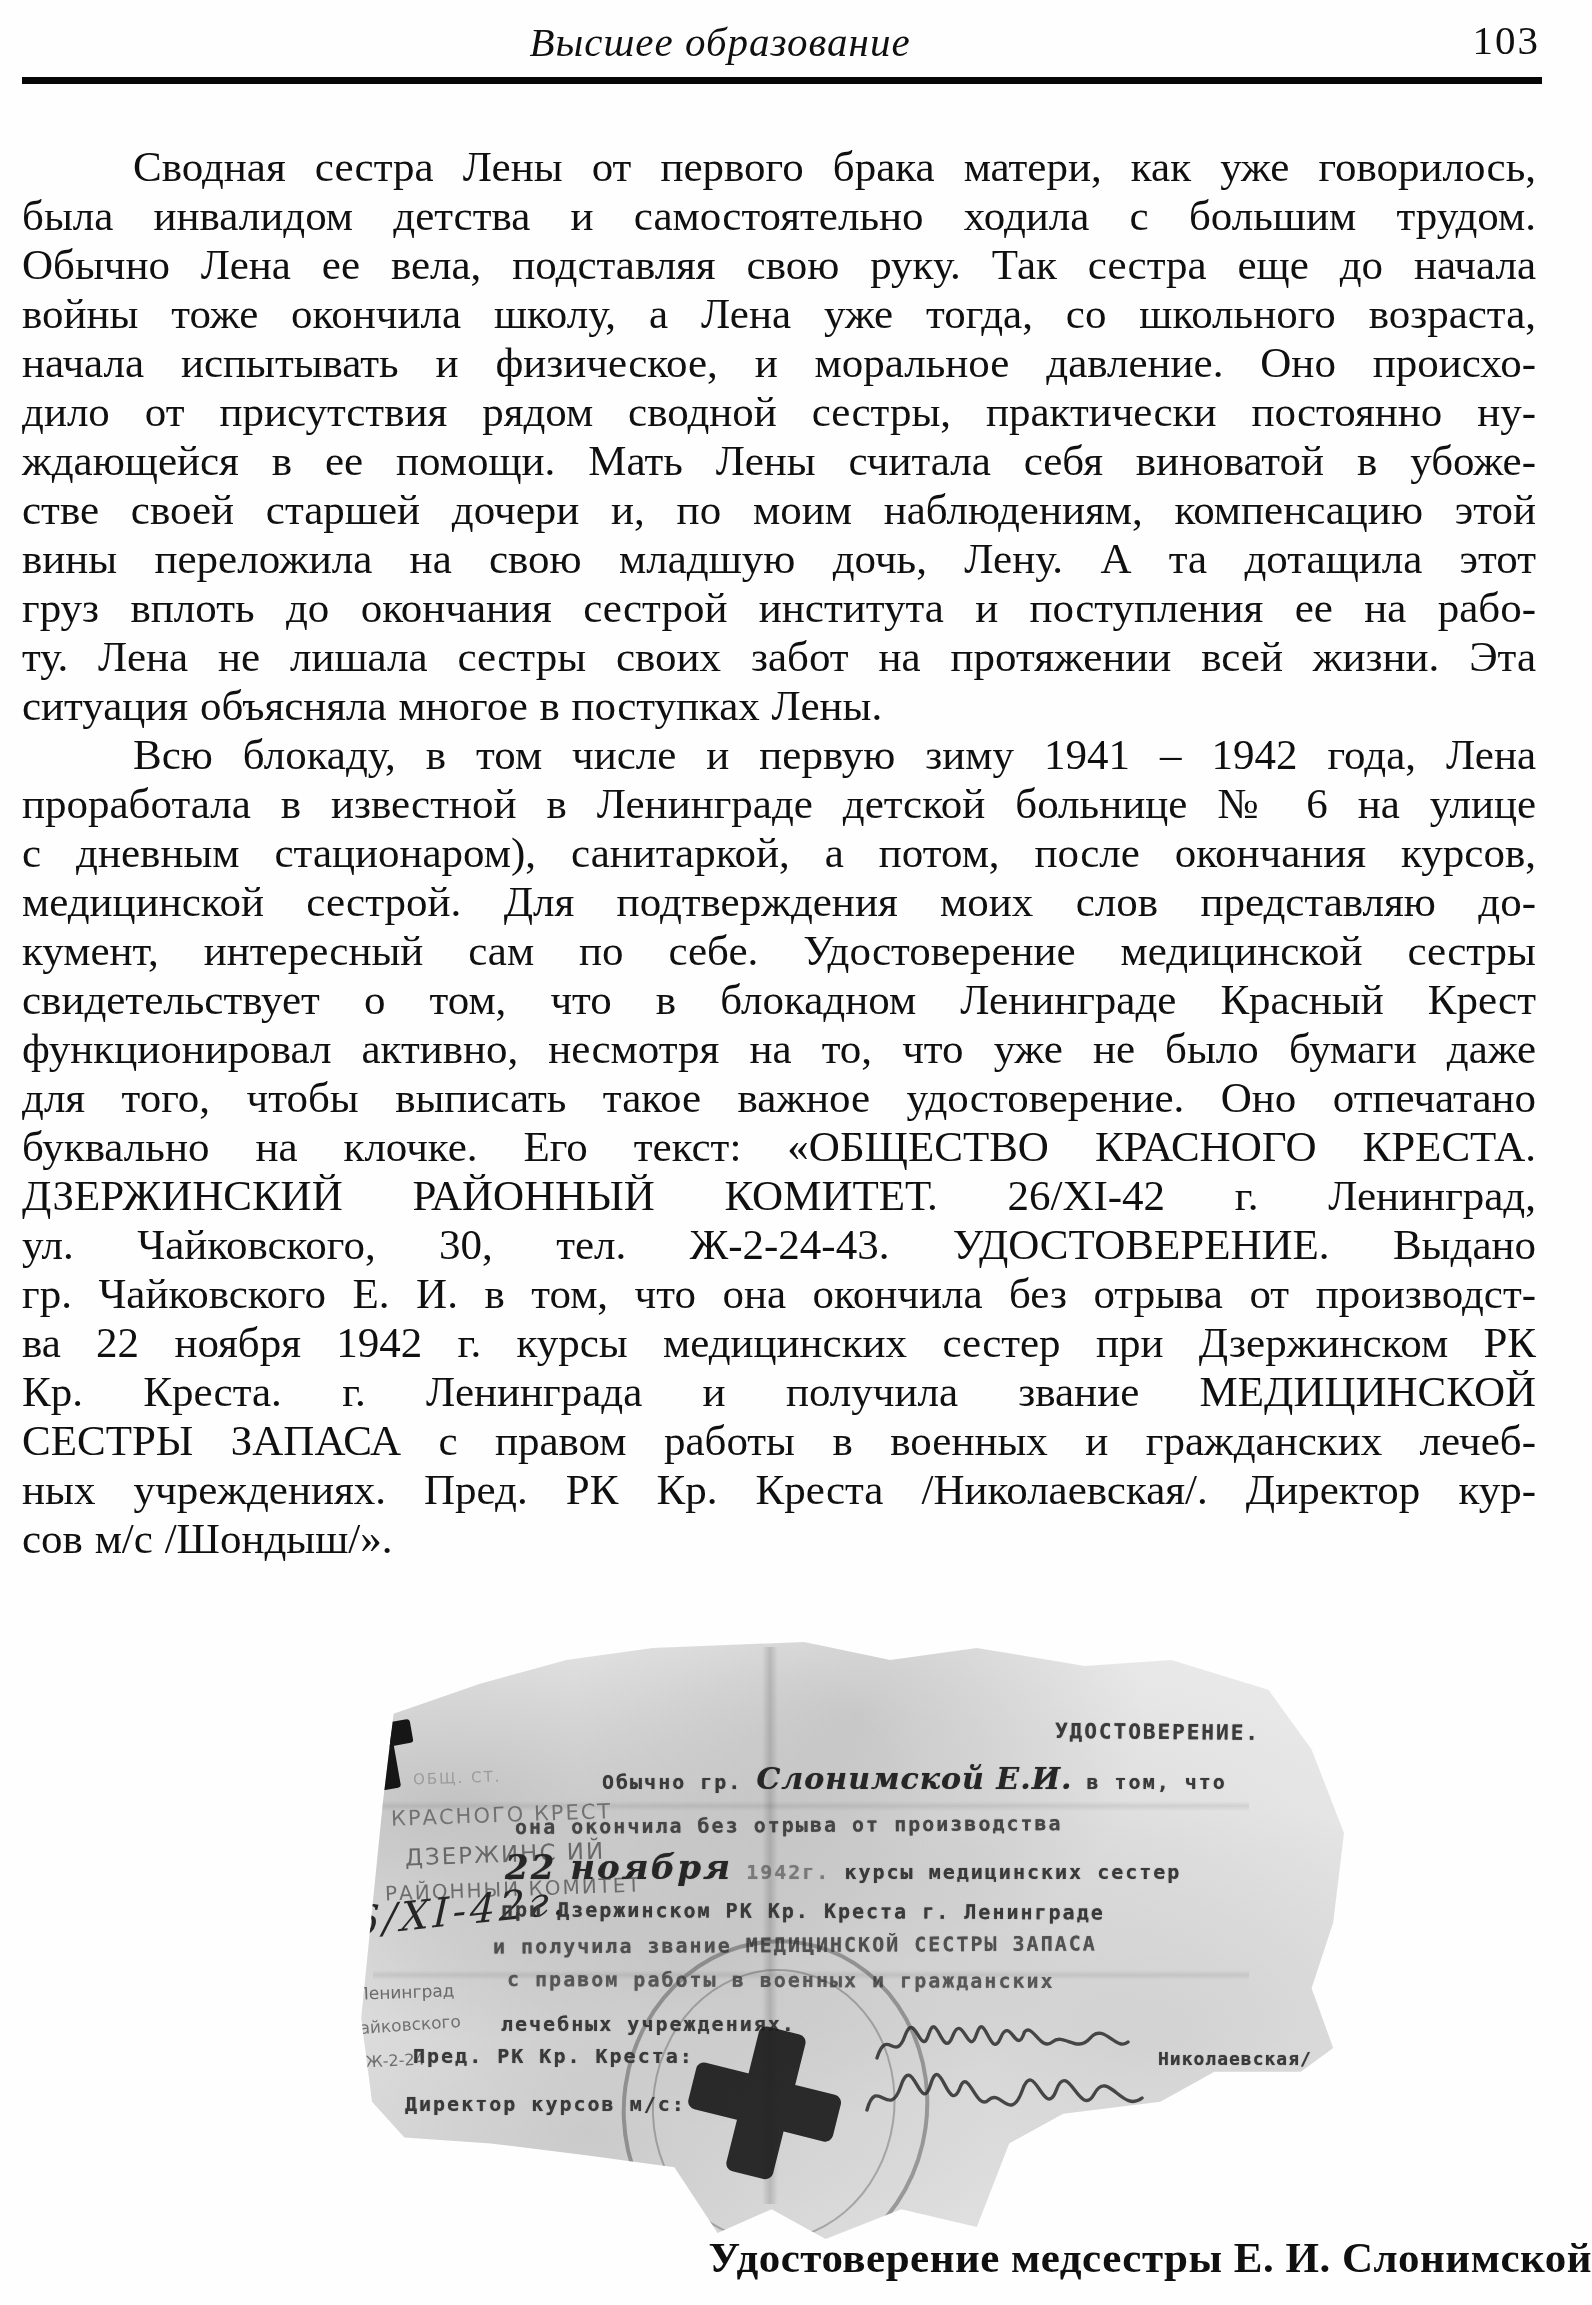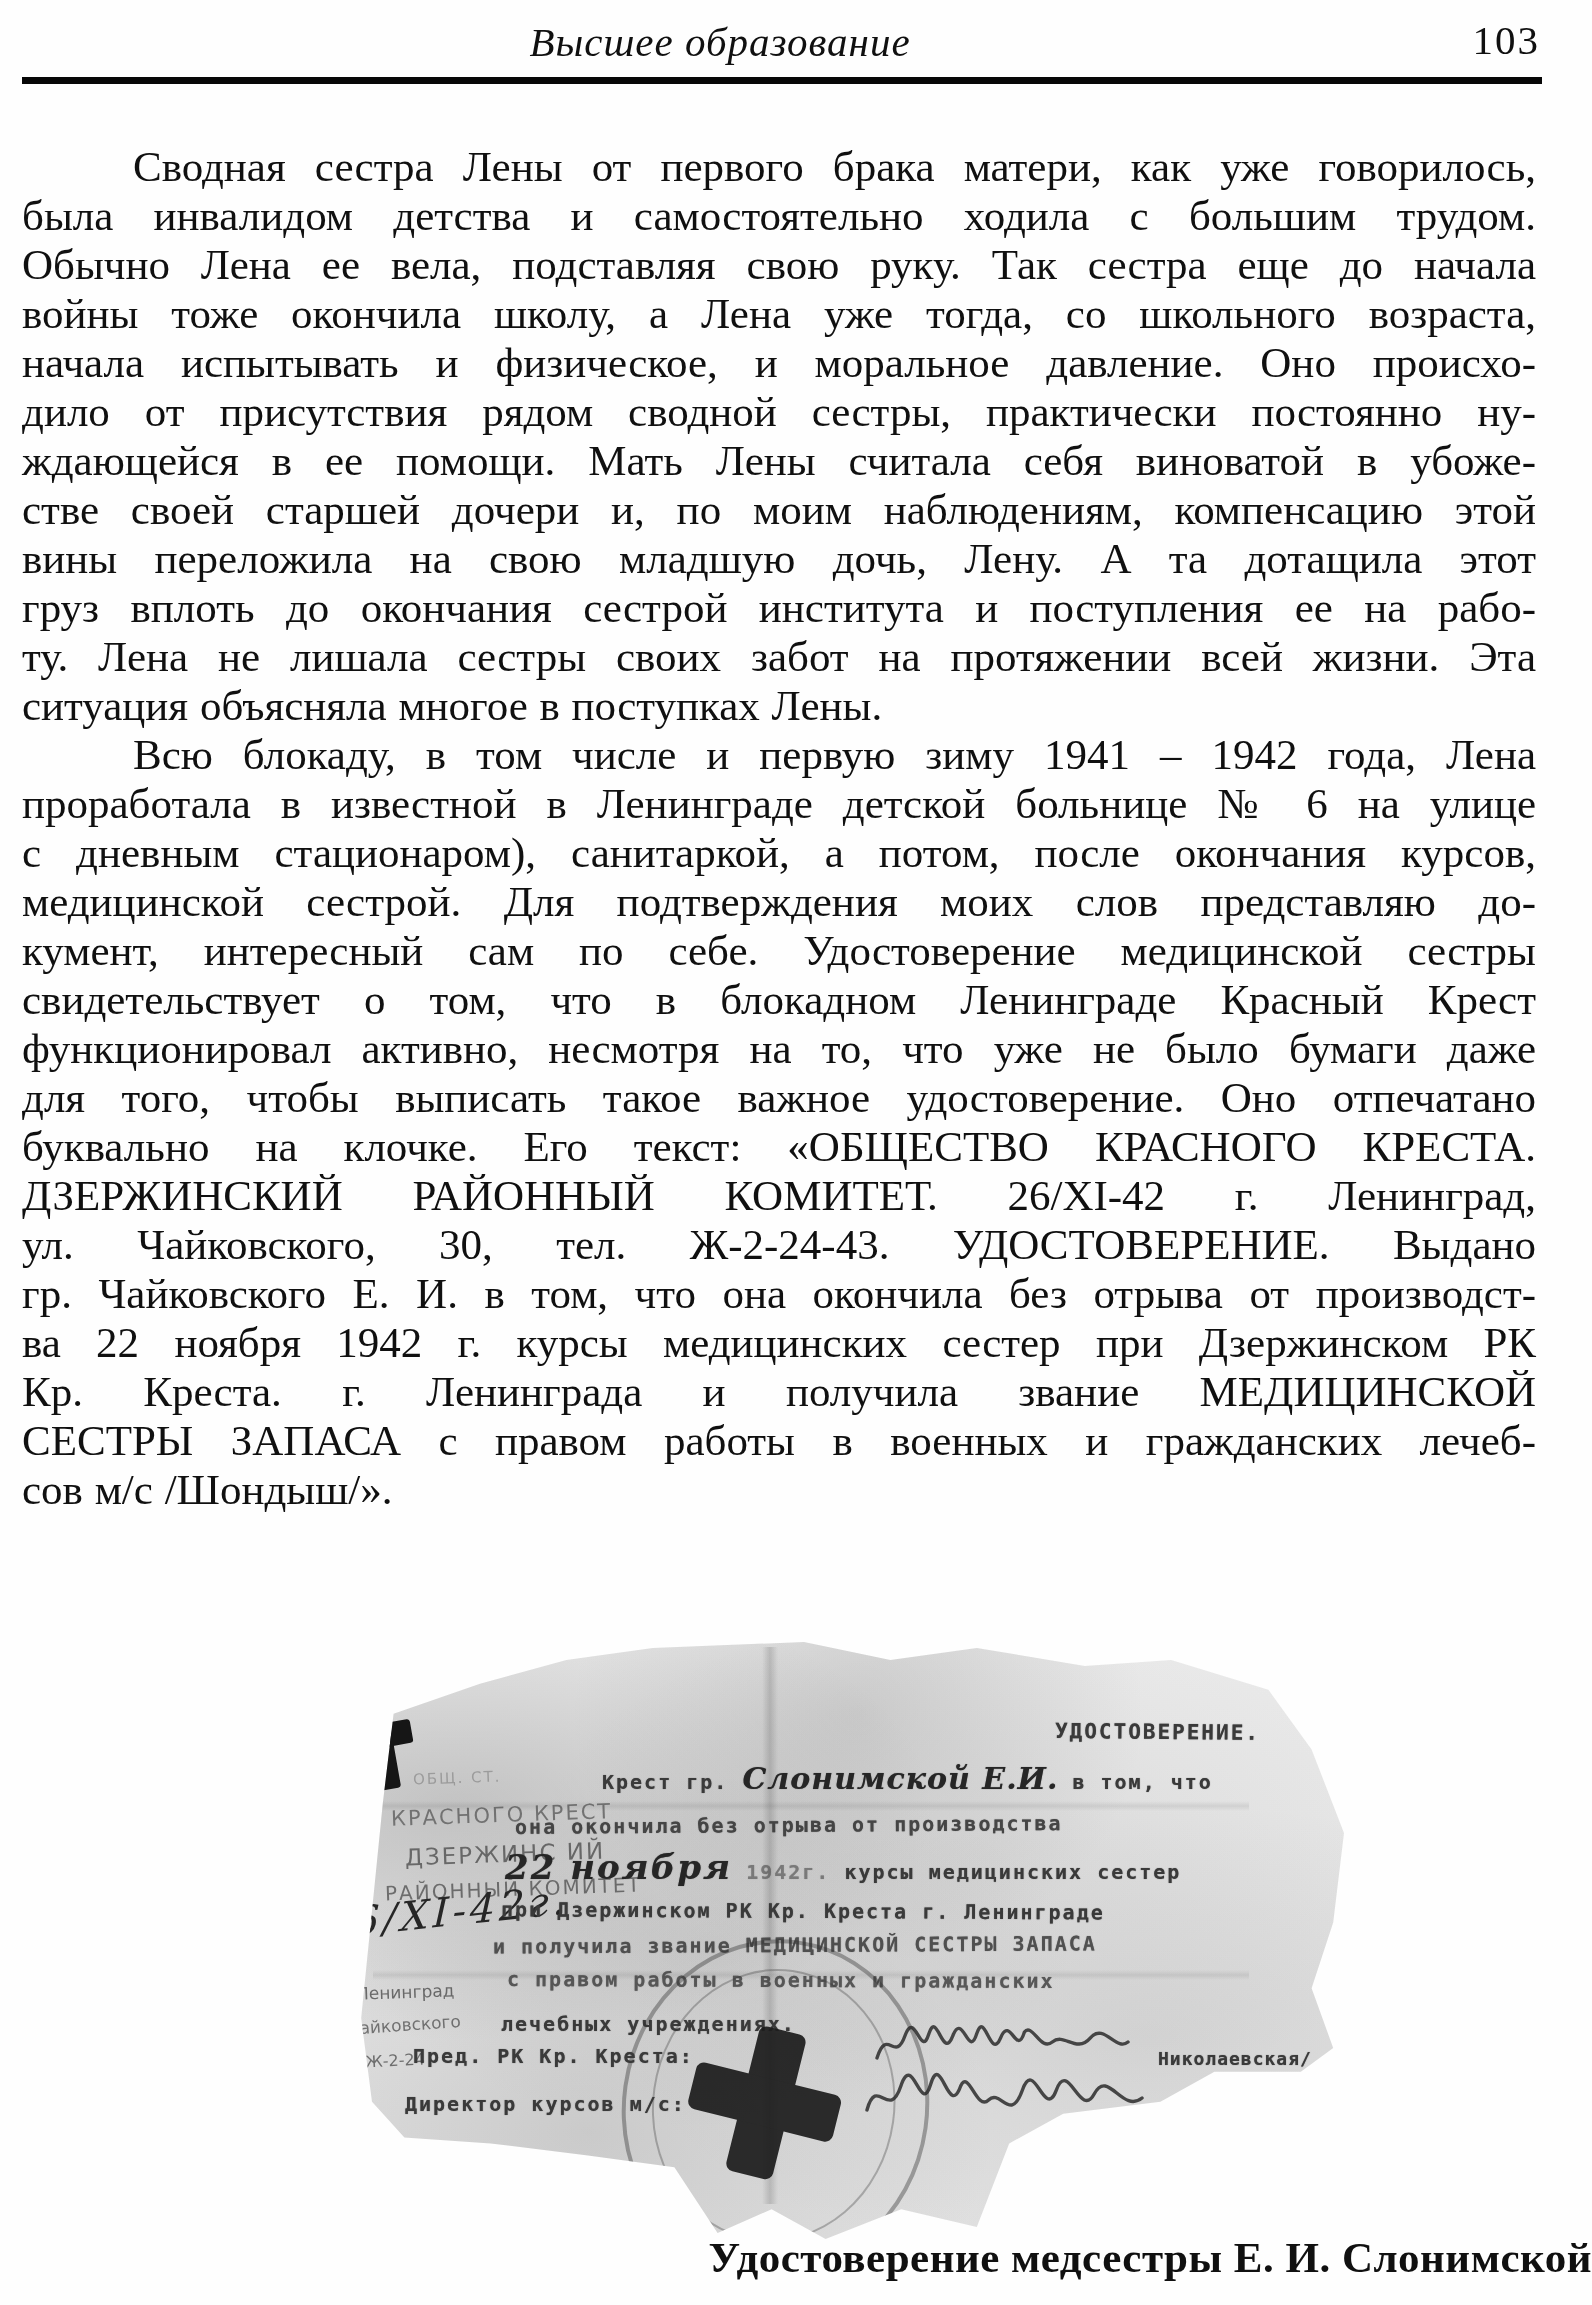--- a/index.html
+++ b/index.html
@@ -147,20 +147,21 @@
         <div class="tline">свидетельствует о том, что в блокадном Ленинграде Красный Крест</div>
         <div class="tline">функционировал активно, несмотря на то, что уже не было бумаги даже</div>
         <div class="tline">для того, чтобы выписать такое важное удостоверение. Оно отпечатано</div>
         <div class="tline">буквально на клочке. Его текст: «ОБЩЕСТВО КРАСНОГО КРЕСТА.</div>
         <div class="tline">ДЗЕРЖИНСКИЙ РАЙОННЫЙ КОМИТЕТ. 26/XI-42 г. Ленинград,</div>
         <div class="tline">ул. Чайковского, 30, тел. Ж-2-24-43. УДОСТОВЕРЕНИЕ. Выдано</div>
         <div class="tline">гр. Чайковского Е. И. в том, что она окончила без отрыва от производст-</div>
         <div class="tline">ва 22 ноября 1942 г. курсы медицинских сестер при Дзержинском РК</div>
         <div class="tline">Кр. Креста. г. Ленинграда и получила звание МЕДИЦИНСКОЙ</div>
         <div class="tline">СЕСТРЫ ЗАПАСА с правом работы в военных и гражданских лечеб-</div>
+        <div class="tline">ных учреждениях. Пред. РК Кр. Креста /Николаевская/. Директор кур-</div>
         <div class="tline last">сов м/с /Шондыш/».</div>
       </div>
   </div>
 
   <div class="photo">
     <div class="paper">
       <div class="crease-v"></div>
       <div class="crease-h1"></div>
       <div class="crease-h2"></div>
 
@@ -176,21 +177,21 @@
 
       <div class="hand date-hand">26/XI-42г.</div>
 
       <div class="addr addr1">Ленинград</div>
       <div class="addr addr2">ул. Чайковского</div>
       <div class="addr addr3">тел. Ж-2-24</div>
 
       <div class="typ t-title">УДОСТОВЕРЕНИЕ.</div>
 
       <div class="typ t2">
-        <span>Крест гр.</span>
+        <span>Обычно гр.</span>
         <span class="hand">Слонимской Е.И.</span>
         <span>в том, что</span>
       </div>
 
       <div class="typ t3">она окончила без отрыва от производства</div>
 
       <div class="typ t4">
         <span class="hand">22 ноября</span>
         <span class="faint">1942г.</span>
         <span>курсы медицинских сестер</span>

